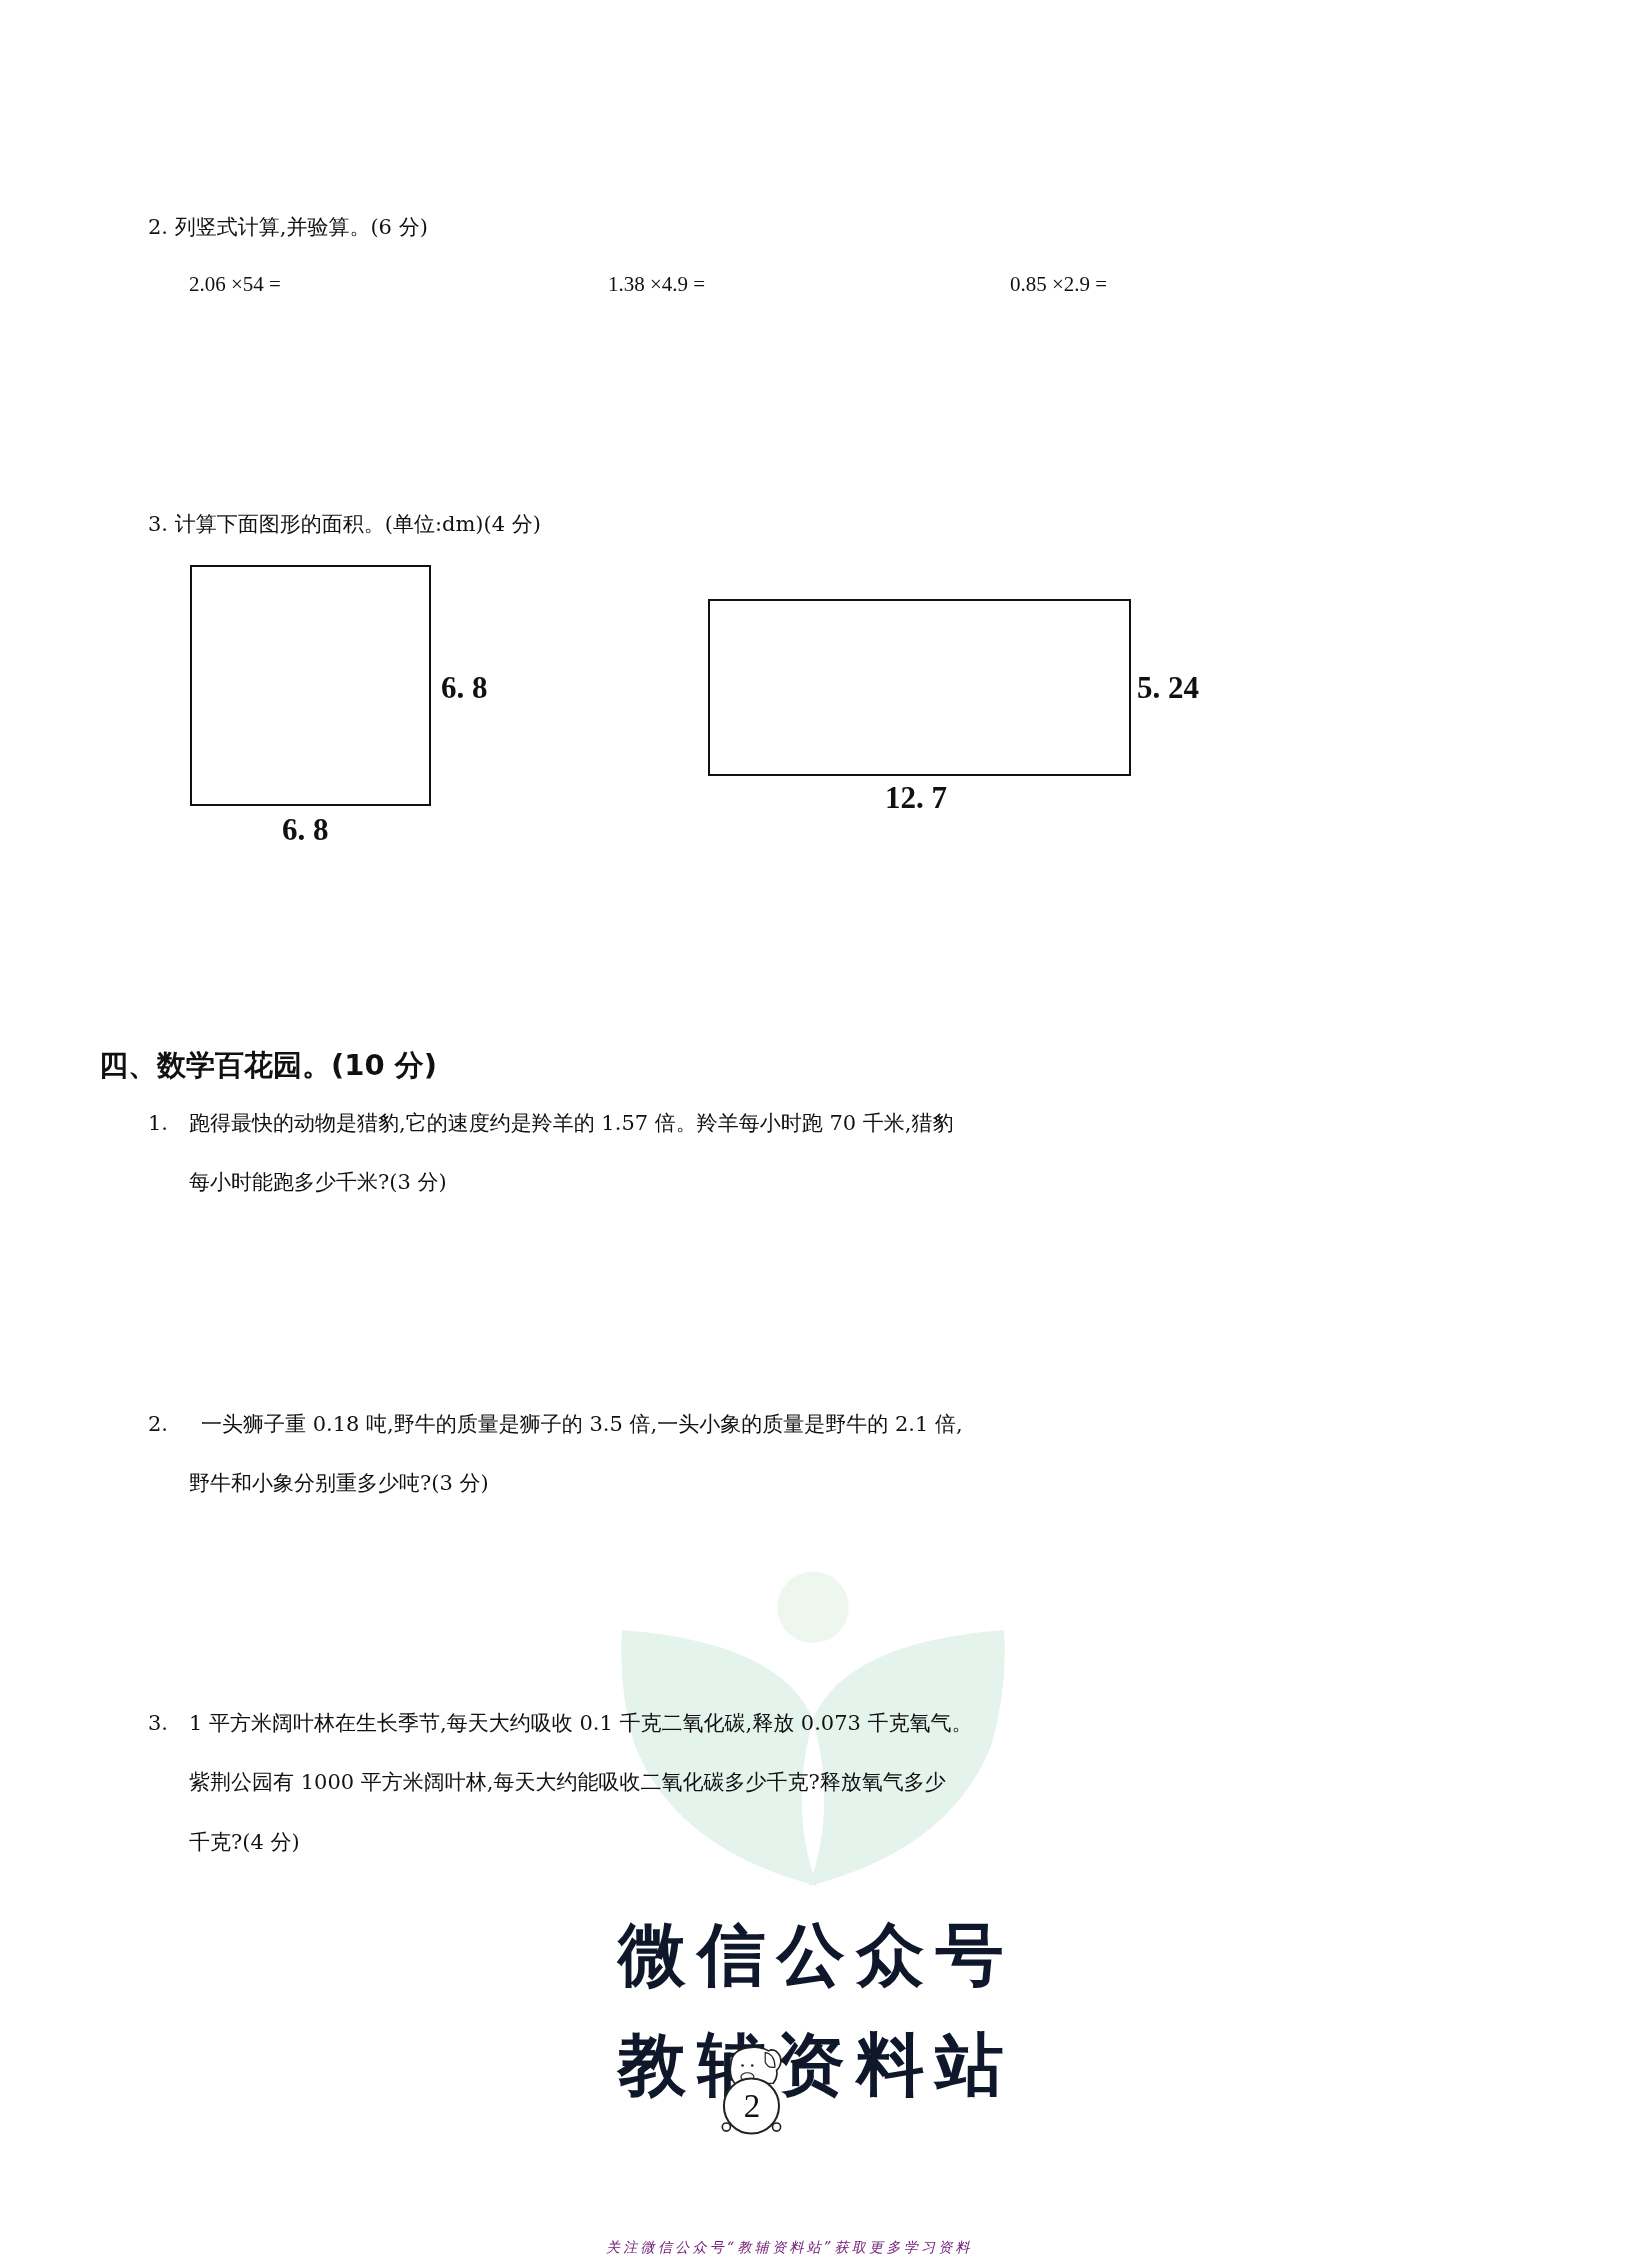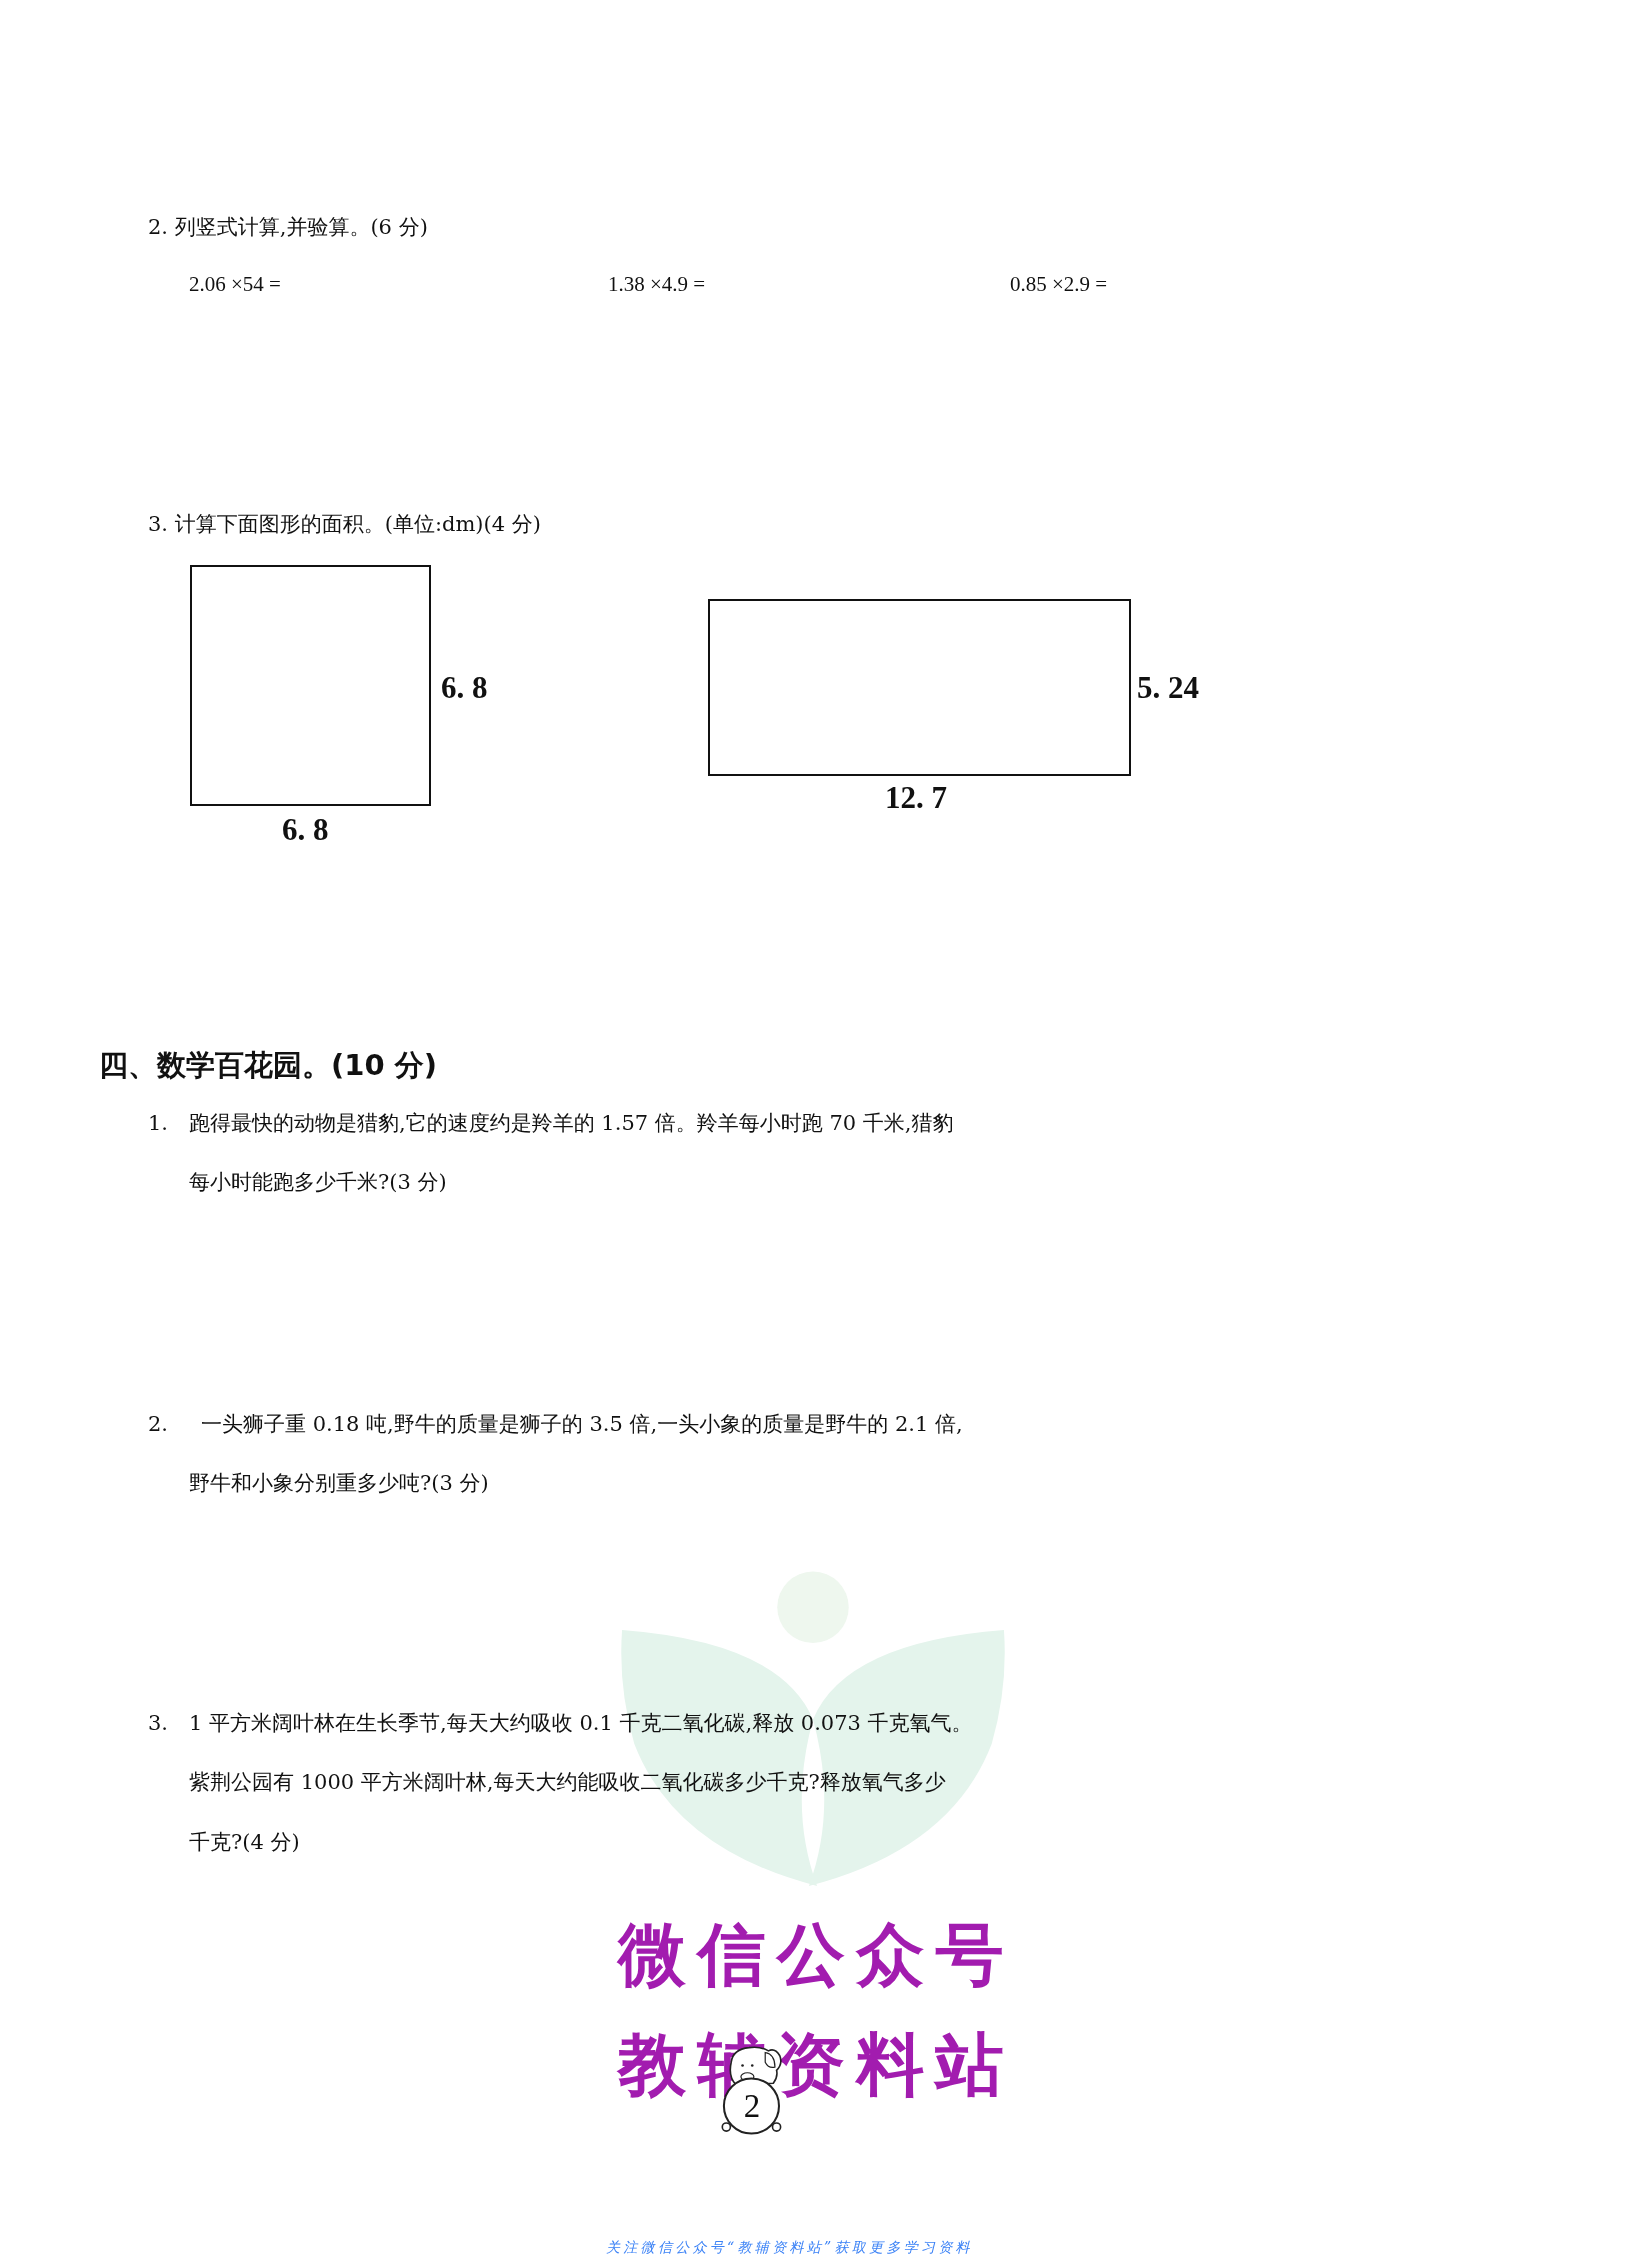--- a/index.html
+++ b/index.html
@@ -5,22 +5,22 @@
   html, body { margin: 0; padding: 0; background: #ffffff; }
   body { width: 1626px; height: 2261px; position: relative; overflow: hidden;
          font-family: "DejaVu Serif", "Liberation Serif", serif; color: #111111; }
   .abs { position: absolute; white-space: nowrap; }
   .line { font-size: 21px; line-height: 33px; }
   .heading { font-size: 29px; line-height: 33px; font-weight: bold; font-family: "DejaVu Sans", "Liberation Sans", sans-serif; }
   .num { font-family: "Liberation Serif", "DejaVu Serif", serif; }
   .shape { position: absolute; border: 2.4px solid #111; box-sizing: border-box; background: transparent; }
   .dimlabel { font-size: 31px; line-height: 33px; font-family: "Liberation Serif", "DejaVu Serif", serif; font-weight: bold; }
   .wm-text { position: absolute; font-family: "DejaVu Sans", "Liberation Sans", sans-serif; font-weight: bold;
-             font-size: 68px; letter-spacing: 11.4px; color: #a21caf; white-space: nowrap; line-height: 73px; }
-  .footer { font-family: "DejaVu Serif", serif; font-style: italic; font-size: 14px; color: #3b82f6; letter-spacing: 3.3px; }
+             font-size: 68px; letter-spacing: 11.4px; color: #0f172a; white-space: nowrap; line-height: 73px; }
+  .footer { font-family: "DejaVu Serif", serif; font-style: italic; font-size: 14px; color: #701a75; letter-spacing: 3.3px; }
   .layer-wm { z-index: 0; }
   .layer-text { z-index: 2; }
 </style>
 </head>
 <body>
 
 <div class="layer-wm">
   <svg class="abs" style="left:618px; top:1565px;" width="390" height="325" viewBox="0 0 480 400">
     <circle cx="240" cy="52" r="44" fill="#eef7ee"></circle>
     <path d="M5 80 Q 200 95 240 190 Q 210 300 245 395 Q 70 350 20 220 Q 0 150 5 80 Z" fill="#e4f4ec"></path>

